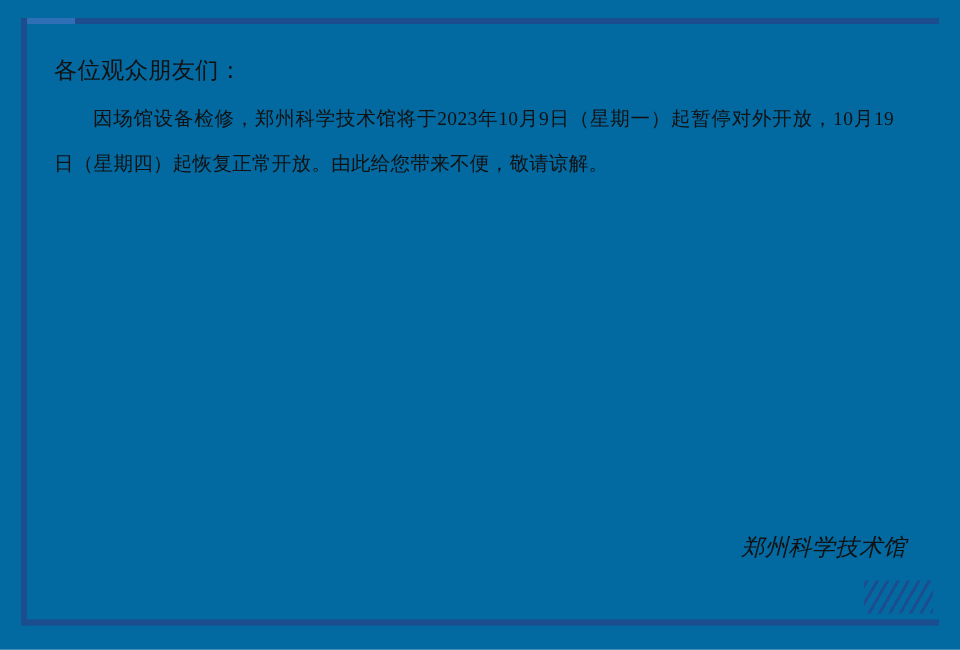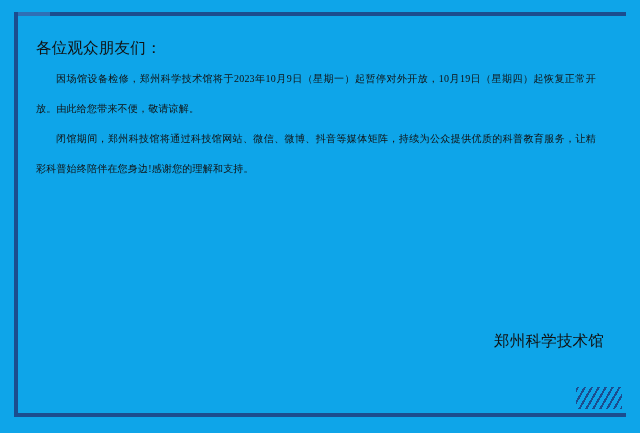--- a/index.html
+++ b/index.html
@@ -11,21 +11,21 @@
     height: 433px;
     background: #ffffff;
     font-family: "Liberation Serif", "DejaVu Serif", serif;
     overflow: hidden;
   }
   .notice-card {
     position: relative;
     box-sizing: border-box;
     width: 640px;
     height: 433px;
-    background: #0ea5e9;
+    background: #0369a1;
     padding: 0;
   }
   .top-bar {
     position: absolute;
     top: 12px;
     left: 14px;
     width: 612px;
     height: 4px;
     background: #1b4d8f;
   }
@@ -62,34 +62,35 @@
     box-sizing: border-box;
   }
   .salutation {
     font-size: 15.5px;
     color: #111111;
     line-height: 28px;
     letter-spacing: 0.2px;
     margin: 0 0 2px 0;
   }
   .para {
-    font-size: 10px;
+    font-size: 13px;
     color: #111111;
     line-height: 30px;
     letter-spacing: 0.2px;
     margin: 0;
     text-indent: 2em;
     text-align: justify;
     text-justify: inter-ideograph;
   }
   .signature-block {
     position: absolute;
     right: 36px;
-    bottom: 76px;
+    bottom: 51px;
     text-align: right;
+    font-style: italic;
   }
   .sig-org {
     font-size: 15.5px;
     color: #111111;
     line-height: 32px;
     letter-spacing: 0.2px;
   }
   .sig-date {
     font-size: 15.5px;
     color: #111111;
@@ -119,21 +120,20 @@
   <div class="top-bar"></div>
   <div class="top-bar-accent"></div>
   <div class="left-rule"></div>
   <div class="bottom-bar"></div>
 
   <div class="content">
     <p class="salutation">各位观众朋友们：</p>
 
     <p class="para">因场馆设备检修，郑州科学技术馆将于2023年10月9日（星期一）起暂停对外开放，10月19日（星期四）起恢复正常开放。由此给您带来不便，敬请谅解。</p>
 
-    <p class="para">闭馆期间，郑州科技馆将通过科技馆网站、微信、微博、抖音等媒体矩阵，持续为公众提供优质的科普教育服务，让精彩科普始终陪伴在您身边!感谢您的理解和支持。</p>
   </div>
 
   <div class="signature-block">
     <div class="sig-org">郑州科学技术馆</div>
   </div>
 
   <div class="corner-hatch"></div>
 
 </div>
 

